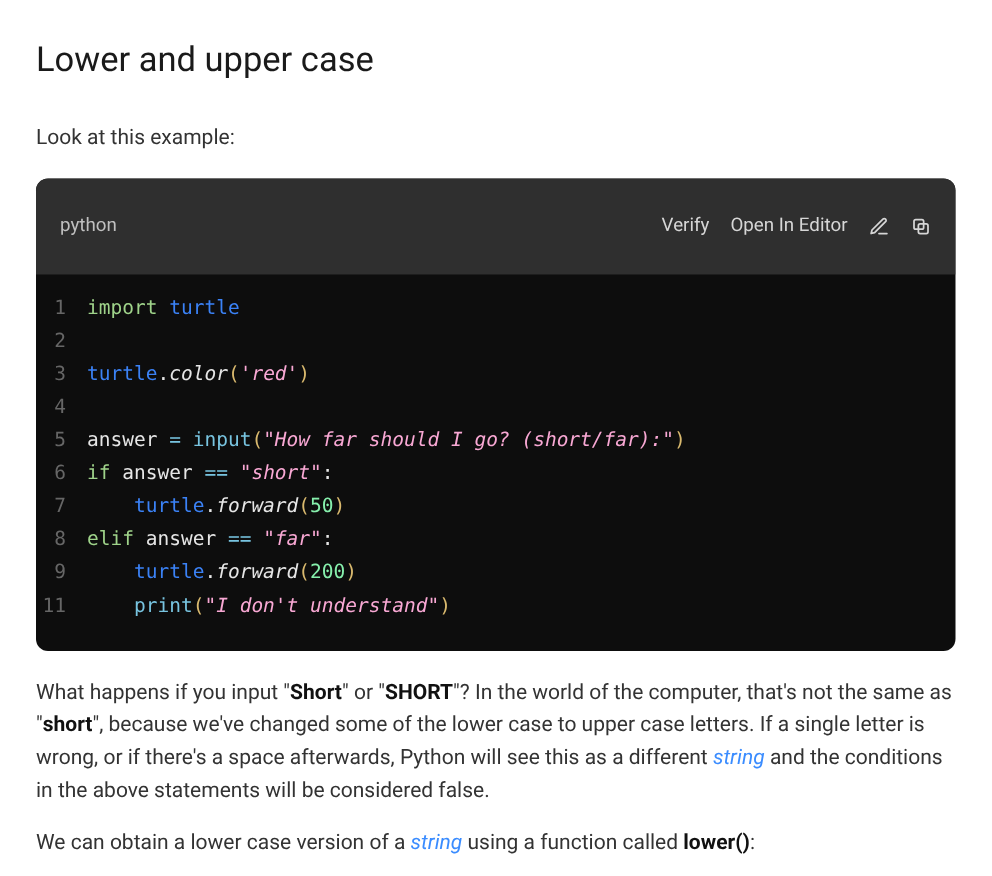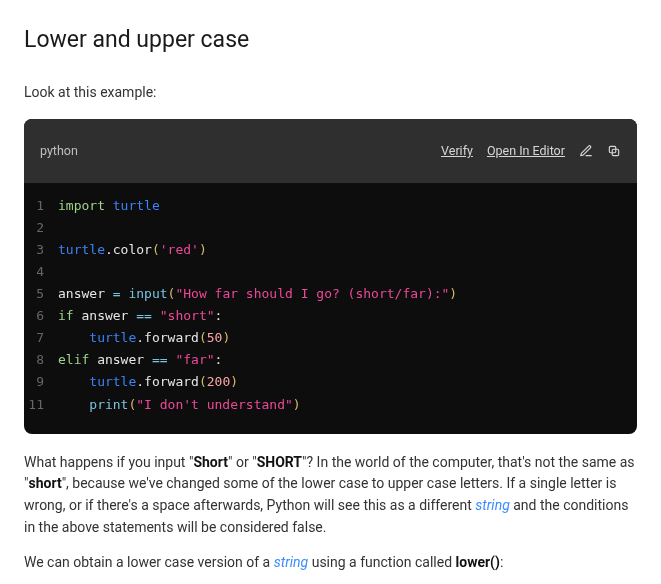--- a/index.html
+++ b/index.html
@@ -34,21 +34,20 @@
     font-size: 12.5px;
   }
   .code-lang { flex: 0 0 auto; color:#bfbfbf; }
   .spacer { flex: 1 1 auto; }
   .hdr-action {
     margin-left: 14px;
     cursor: pointer;
     color: #d6d6d6;
     display: inline-flex;
     align-items: center;
-    text-decoration: underline;
   }
   .hdr-action svg { width:14px; height:14px; }
   .code-body {
     padding: 12px 0 18px 0;
     font-family: ui-monospace, SFMono-Regular, Menlo, Consolas, monospace;
     font-size: 13px;
     line-height: 1.7;
   }
   .code-line { display:flex; white-space: pre; }
   .ln {
@@ -56,24 +55,24 @@
     text-align: right;
     color: #666;
     padding-right: 14px;
     user-select: none;
     flex: 0 0 auto;
   }
   .lc { flex:1 1 auto; color:#dcdcdc; }
   .tok-kw   { color:#9fd38a; }  
   .tok-mod  { color:#3b82f6; }
   .tok-dot  { color:#e6e6e6; }
-  .tok-meth { color:#e6e6e6; }
+  .tok-meth { color:#e6e6e6;font-style:italic; }
   .tok-paren{ color:#d9b96e; }
-  .tok-str  { color:#ec4899; }
-  .tok-num  { color:#fca5a5; }
+  .tok-str  { color:#f9a8d4;font-style:italic; }
+  .tok-num  { color:#86efac; }
   .tok-var  { color:#e6e6e6; }
   .tok-eq   { color:#78c4e0; }
   .tok-fn   { color:#78c4e0; }
   p.para { color:#333; margin-bottom: 14px; }
   .link-term { color:#3a8cff; font-style: italic; cursor:pointer; }
   .bold { font-weight:700; color:#111; }
 </style>
 </head>
 <body>
 

